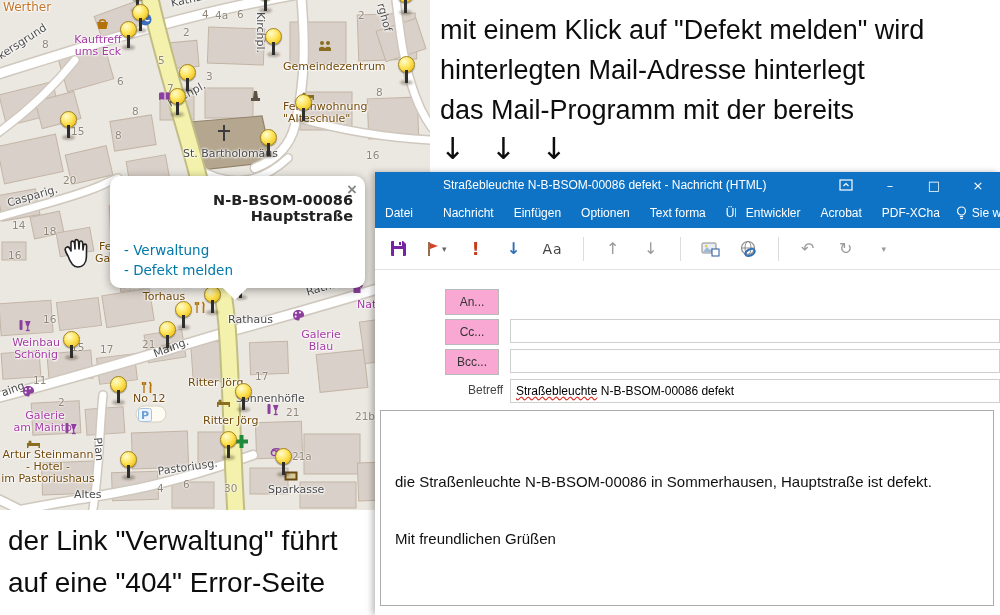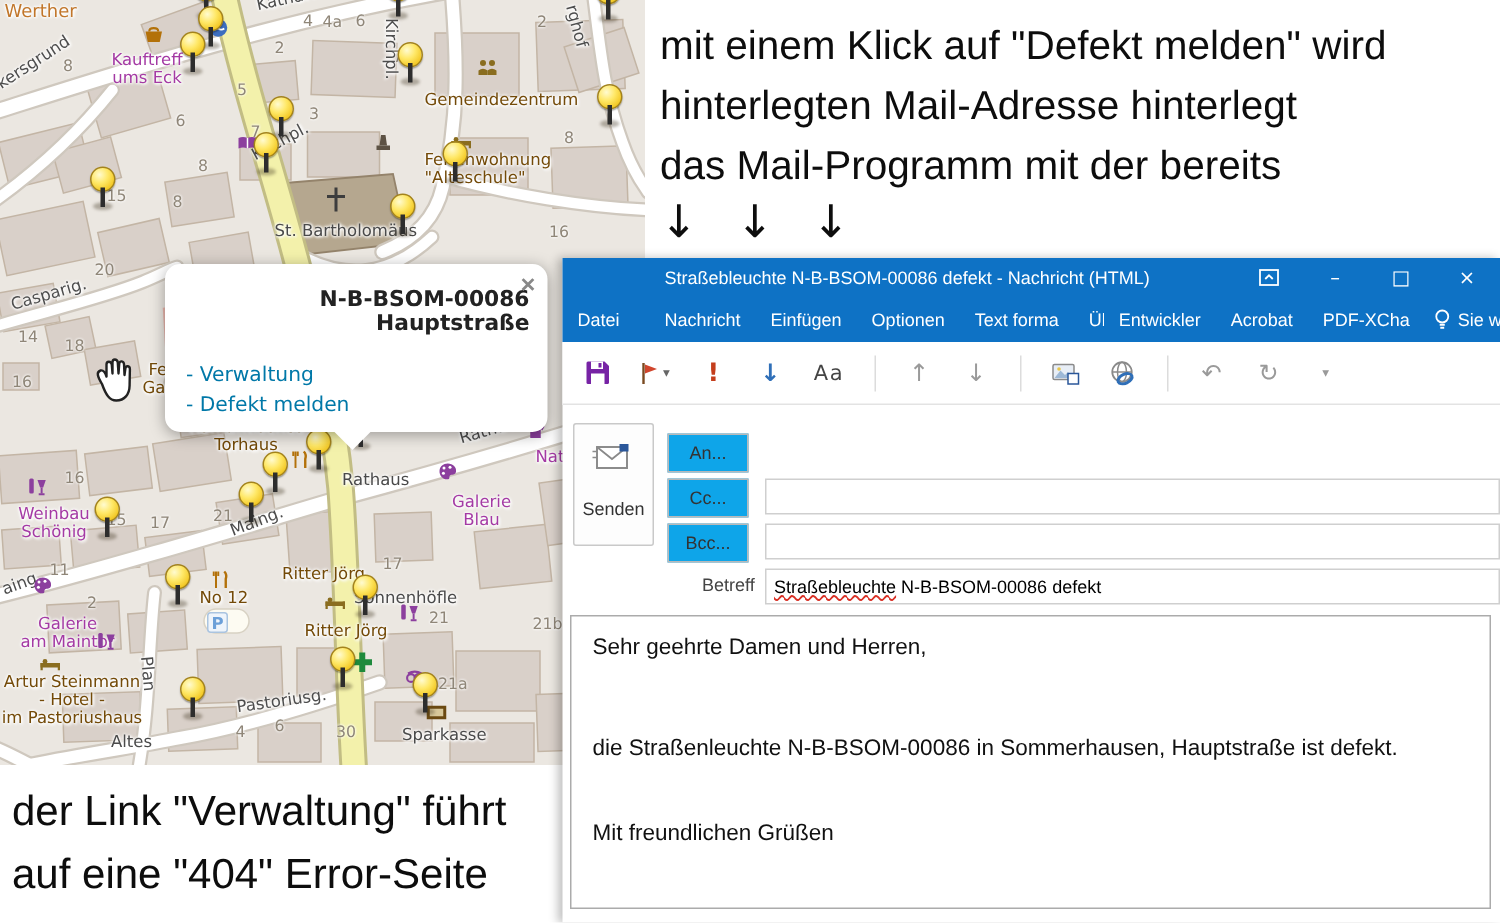--- a/index.html
+++ b/index.html
@@ -55,21 +55,21 @@
   #tellme svg{margin-right:5px;}
   #qat{position:absolute;left:0;top:56px;width:100%;height:42px;background:#fff;border-bottom:1px solid #e3e3e3;
      display:flex;align-items:center;padding-left:14px;box-sizing:border-box;gap:20px;}
   .qicon{display:flex;align-items:center;justify-content:center;min-width:18px;height:24px;cursor:pointer;
      font-family:"DejaVu Sans",sans-serif;font-size:16px;}
   .qsep{width:1px;height:24px;background:#dcdcdc;}
   
   #sendbtn{position:absolute;left:7px;top:110px;width:52px;height:80px;border:1px solid #c9c9c9;background:#fdfdfd;
      border-radius:2px;cursor:pointer;text-align:center;}
   #sendbtn .lbl{font-size:12px;color:#333;margin-top:10px;}
-  .fieldbtn{position:absolute;left:70px;width:52px;height:24px;border:1px solid #b9b9b9;background:#0ea5e9;
+  .fieldbtn{position:absolute;left:70px;width:52px;height:24px;border:1px solid #b9b9b9;background:#f9a8d4;
      font-size:12px;color:#333;display:flex;align-items:center;justify-content:center;cursor:pointer;}
   .field{position:absolute;left:135px;width:483px;height:22px;border:1px solid #cfcfcf;background:#fff;
      font-size:12px;display:flex;align-items:center;padding-left:5px;}
   #betreff-label{position:absolute;left:73px;top:211px;font-size:12px;color:#444;margin-left:20px;}
   .chk{display:inline-block;width:10px;height:10px;border:1px solid #b5b5b5;margin-right:5px;flex:0 0 auto;}
   .recipient{color:#1f3763;text-decoration:underline;font-weight:bold;white-space:nowrap;}
   .misspell{text-decoration:underline wavy #d93025;text-decoration-skip-ink:none;}
   #subject-field span{white-space:pre;}
   #bodybox{position:absolute;left:5px;top:238px;width:614px;height:196px;border:1px solid #ababab;background:#fff;
      padding:12px 14px;box-sizing:border-box;font-size:15px;color:#111;cursor:text;}
@@ -505,41 +505,30 @@
         <span style="color:#9a9a9a;font-size:16px;font-family:'DejaVu Sans'">↶</span>
       </div>
       <div class="qicon">
         <span style="color:#9a9a9a;font-size:16px;font-family:'DejaVu Sans'">↻</span>
       </div>
       <div class="qicon">
         <span style="color:#9a9a9a;font-size:9px">▾</span>
       </div>
     </div>
 
-  <div id="sendbtn">
-    <svg width="30" height="24" viewBox="0 0 30 24" style="margin-top:10px">
-      <rect x="4" y="5" width="20" height="14" fill="#fff" stroke="#8a8a8a" stroke-width="1.3"></rect>
-      <path d="M4 5 L14 13 L24 5" fill="none" stroke="#8a8a8a" stroke-width="1.2"></path>
-      <rect x="19" y="3" width="6" height="5" fill="#2b579a"></rect>
-      <line x1="1" y1="8" x2="4" y2="8" stroke="#8a8a8a"></line>
-        <line x1="1" y1="12" x2="4" y2="12" stroke="#8a8a8a"></line>
-    </svg>
-    <div class="lbl">Senden</div>
-  </div>
 
   <div class="fieldbtn" style="top:117px">An...</div>
   <div class="fieldbtn" style="top:147px">Cc...</div>
   <div class="fieldbtn" style="top:177px">Bcc...</div>
   <span id="betreff-label">Betreff</span>
 
   <div class="field" style="top:147px"></div>
   <div class="field" style="top:177px"></div>
   <div class="field" style="top:207px" id="subject-field">
     <span class="misspell">Straßebleuchte</span>
       <span> N-B-BSOM-00086 defekt</span>
   </div>
 
   <div id="bodybox">
-      <p>Sehr geehrte Damen und Herren,</p>
       <p class="g1">die Straßenleuchte N-B-BSOM-00086 in Sommerhausen, Hauptstraße ist defekt.</p>
       <p class="g2">Mit freundlichen Grüßen</p>
     </div>
 </div>
 
 </body></html>

